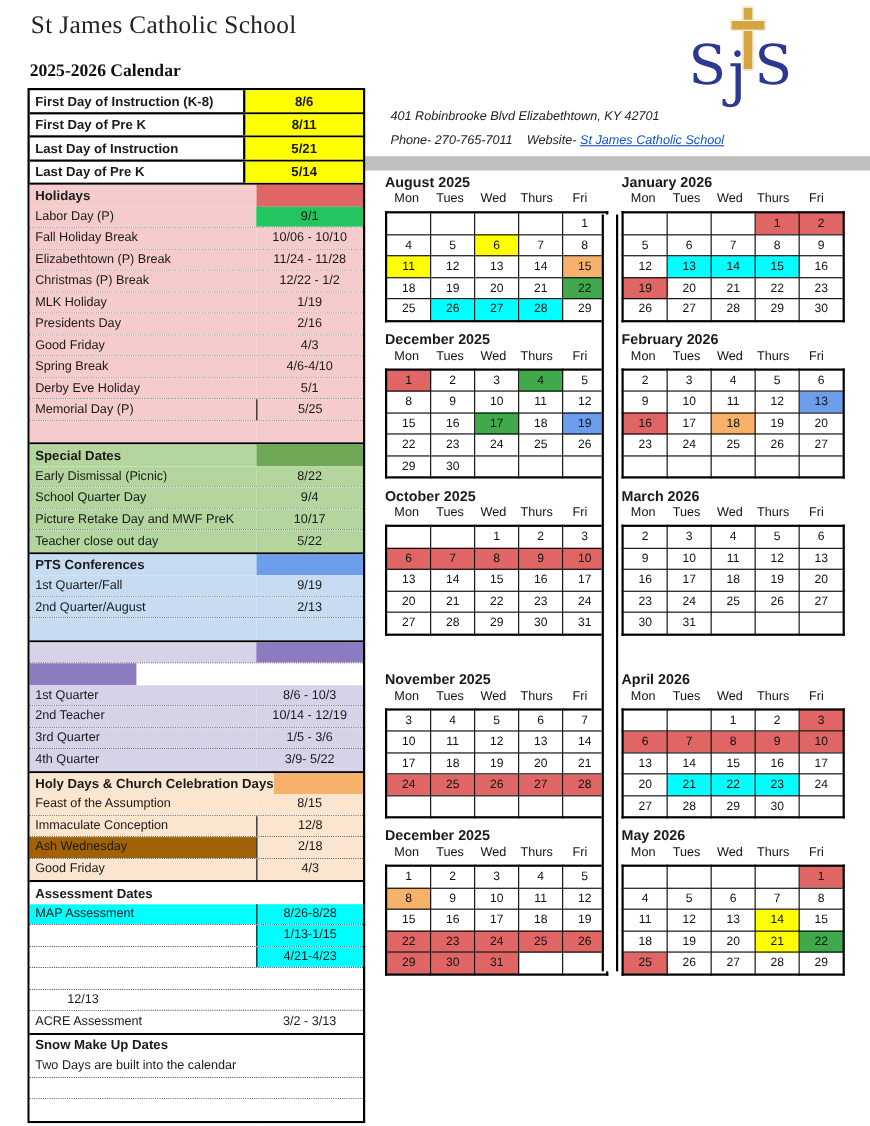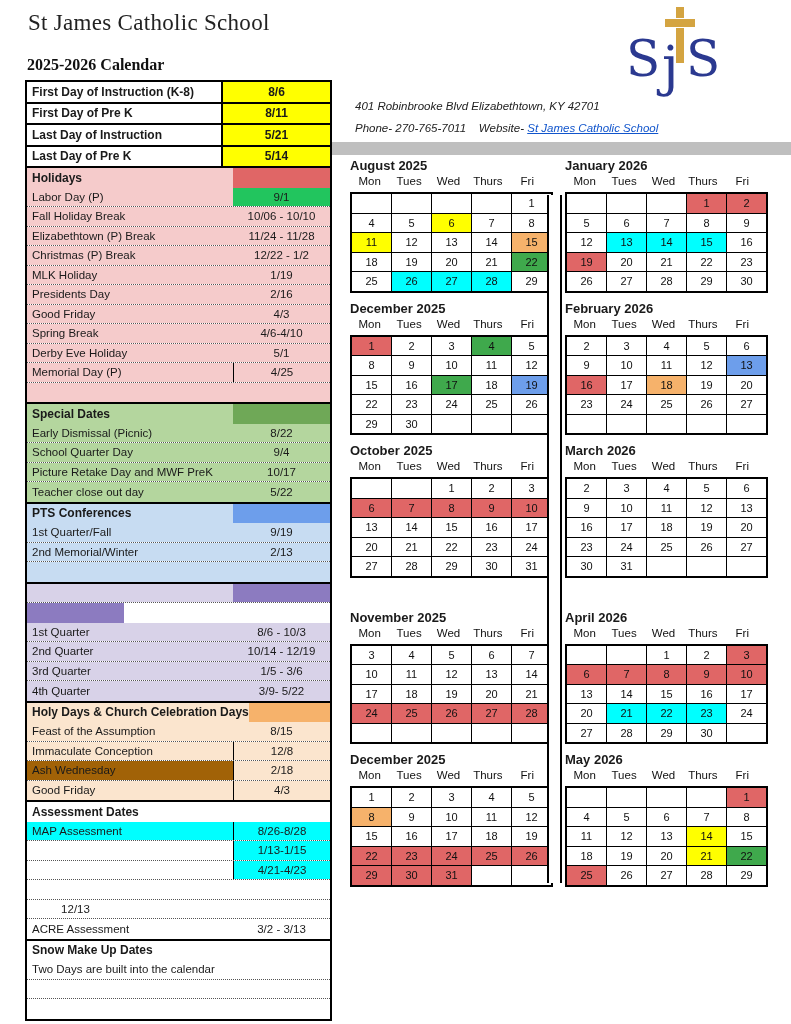--- a/index.html
+++ b/index.html
@@ -138,21 +138,21 @@
         <div class="srow">
           <div class="lbl" style="background: rgb(245, 203, 203);">Spring Break</div>
           <div class="val" style="background: rgb(245, 203, 203);">4/6-4/10</div>
         </div>
         <div class="srow">
           <div class="lbl" style="background: rgb(245, 203, 203);">Derby Eve Holiday</div>
           <div class="val" style="background: rgb(245, 203, 203);">5/1</div>
         </div>
         <div class="srow">
           <div class="lbl" style="background: rgb(245, 203, 203);">Memorial Day (P)</div>
-          <div class="val vsep" style="background: rgb(245, 203, 203);">4/25</div>
+          <div class="val vsep" style="background: rgb(245, 203, 203);">5/25</div>
         </div>
         <div class="srow">
           <div class="lbl" style="background: rgb(245, 203, 203);"></div>
           <div class="val" style="background: rgb(245, 203, 203);"></div>
         </div>
       </div>
       <div class="section">
         <div class="srow hdr">
           <div class="lbl" style="background: rgb(180, 214, 158);">Special Dates</div>
           <div class="val" style="background: rgb(111, 168, 87);"></div>
@@ -177,42 +177,42 @@
       <div class="section">
         <div class="srow hdr">
           <div class="lbl" style="background: rgb(199, 220, 242);">PTS Conferences</div>
           <div class="val" style="background: rgb(109, 158, 235);"></div>
         </div>
         <div class="srow">
           <div class="lbl" style="background: rgb(199, 220, 242);">1st Quarter/Fall</div>
           <div class="val" style="background: rgb(199, 220, 242);">9/19</div>
         </div>
         <div class="srow">
-          <div class="lbl" style="background: rgb(199, 220, 242);">2nd Memorial/Winter</div>
+          <div class="lbl" style="background: rgb(199, 220, 242);">2nd Quarter/August</div>
           <div class="val" style="background: rgb(199, 220, 242);">2/13</div>
         </div>
         <div class="srow">
           <div class="lbl" style="background: rgb(199, 220, 242);"></div>
           <div class="val" style="background: rgb(199, 220, 242);"></div>
         </div>
       </div>
       <div class="section">
         <div class="srow">
           <div class="lbl" style="background: rgb(216, 210, 232);"></div>
           <div class="val" style="background: rgb(140, 123, 192);"></div>
         </div>
         <div class="srow hdr">
           <div class="val" style="background: rgb(140, 123, 192);"></div>
         </div>
         <div class="srow">
           <div class="lbl" style="background: rgb(216, 210, 232);">1st Quarter</div>
           <div class="val" style="background: rgb(216, 210, 232);">8/6 - 10/3</div>
         </div>
         <div class="srow">
-          <div class="lbl" style="background: rgb(216, 210, 232);">2nd Quarter</div>
+          <div class="lbl" style="background: rgb(216, 210, 232);">2nd Teacher</div>
           <div class="val" style="background: rgb(216, 210, 232);">10/14 - 12/19</div>
         </div>
         <div class="srow">
           <div class="lbl" style="background: rgb(216, 210, 232);">3rd Quarter</div>
           <div class="val" style="background: rgb(216, 210, 232);">1/5 - 3/6</div>
         </div>
         <div class="srow">
           <div class="lbl" style="background: rgb(216, 210, 232);">4th Quarter</div>
           <div class="val" style="background: rgb(216, 210, 232);">3/9- 5/22</div>
         </div>

